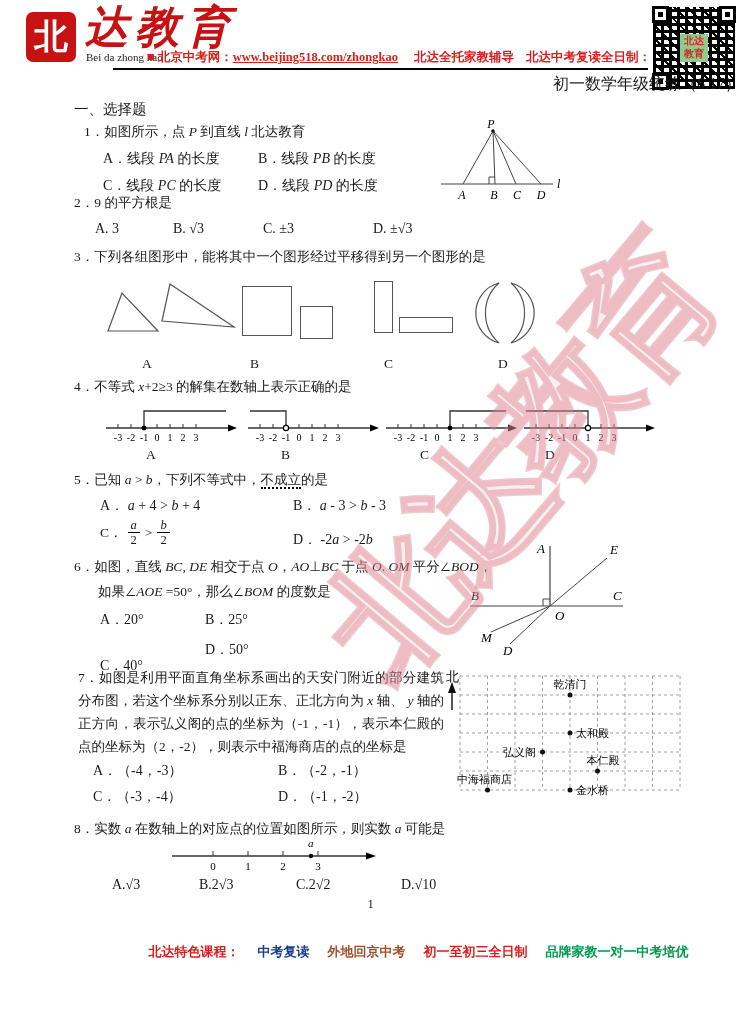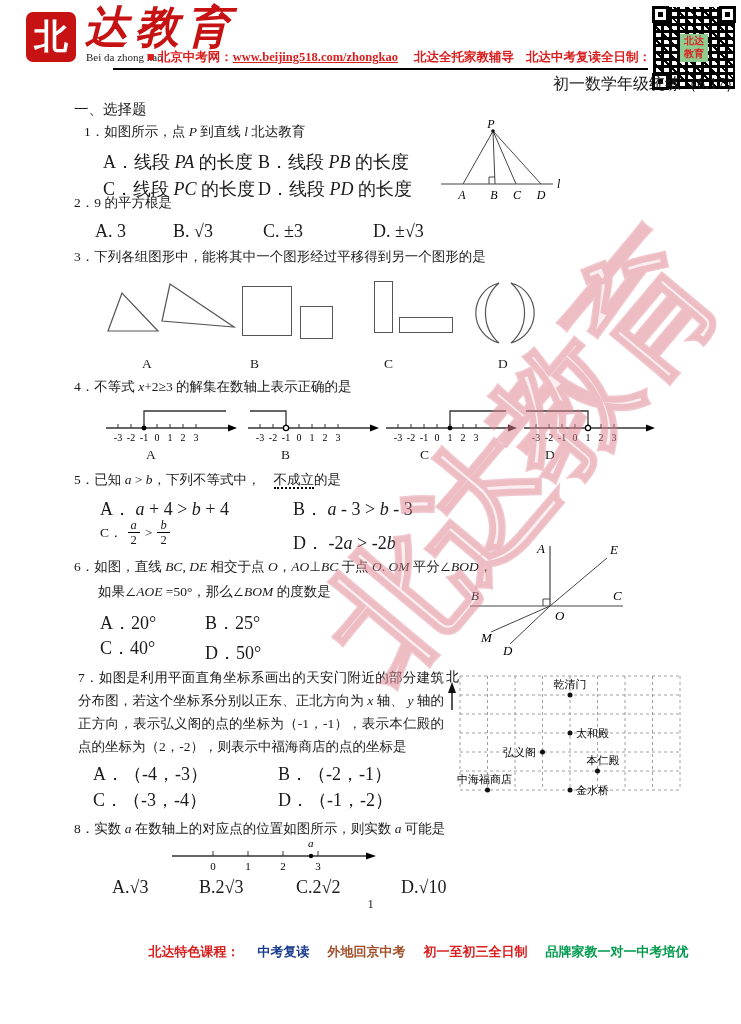--- a/index.html
+++ b/index.html
@@ -1,22 +1,22 @@
 <!DOCTYPE html>
 <html><head>
 <meta charset="utf-8">
 <style>
   html,body{margin:0;padding:0;background:#999;}
   .page{position:relative;width:741px;height:1024px;margin:0 auto;background:#fff;
         font-family:"Liberation Serif",serif;color:#1a1a1a;overflow:hidden;}
   .abs{position:absolute;}
   .it{font-style:italic;font-family:"Liberation Serif",serif;}
-  .emdots{border-bottom:2.5px dotted #000;padding-bottom:0px;margin-left:13px;}
+  .emdots{border-bottom:2.5px dotted #000;padding-bottom:0px;}
   .stem{font-size:13.5px;white-space:nowrap;}
-  .opt{font-size:18px;white-space:nowrap;}
+  .opt{font-size:14px;white-space:nowrap;}
   .figletter{font-size:13.5px;}
   
   .seal{width:50px;height:50px;background:#c61212;border-radius:7px;display:flex;
         align-items:center;justify-content:center;color:#fff;font-size:34px;font-weight:bold;}
   .brand{font-size:44px;font-weight:bold;font-style:italic;color:#c61212;letter-spacing:7px;line-height:1;}
   .brandsub{font-size:11px;color:#222;}
   .infoline{font-size:12.5px;font-weight:bold;color:#d81e1e;white-space:nowrap;}
   .infoline .lnk{text-decoration:underline;color:#d81e1e;}
   .hr-rule{height:2px;background:#000;}
   
@@ -227,21 +227,21 @@
         <span class="num it">b</span>
         <span>2</span>
       </span>
   </div>
   <div class="abs opt" style="left:293px;top:531px;"><span>D． -2</span><span class="it">a</span><span> &gt; -2</span><span class="it">b</span></div>
 
   <div class="abs stem" style="left:74px;top:558px;"><span>6．如图，直线 </span><span class="it">BC</span><span>, </span><span class="it">DE</span><span> 相交于点 </span><span class="it">O</span><span>，</span><span class="it">AO</span><span>⊥</span><span class="it">BC</span><span> 于点 </span><span class="it">O</span><span>. </span><span class="it">OM</span><span> 平分∠</span><span class="it">BOD</span><span>，</span></div>
   <div class="abs stem" style="left:98px;top:583px;"><span>如果∠</span><span class="it">AOE</span><span> =50°，那么∠</span><span class="it">BOM</span><span> 的度数是</span></div>
   <div class="abs opt" style="left:100px;top:611px;">A．20°</div>
   <div class="abs opt" style="left:205px;top:611px;">B．25°</div>
-  <div class="abs opt" style="left:100px;top:636px;">C．40°</div>
+  <div class="abs opt" style="left:100px;top:657px;">C．40°</div>
   <div class="abs opt" style="left:205px;top:641px;">D．50°</div>
 
   <svg class="abs" style="left:455px;top:538px;" width="178" height="118">
     <line x1="95" y1="68" x2="95" y2="8" stroke="#444" stroke-width="1.2"></line>
     <line x1="15" y1="68" x2="168" y2="68" stroke="#444" stroke-width="1.2"></line>
     <line x1="95" y1="68" x2="152" y2="20" stroke="#444" stroke-width="1"></line>
     <line x1="95" y1="68" x2="55" y2="106" stroke="#444" stroke-width="1"></line>
     <line x1="95" y1="68" x2="36" y2="94" stroke="#444" stroke-width="1"></line>
     <polyline points="88,68 88,61 95,61" fill="none" stroke="#444" stroke-width="1"></polyline>
     <text x="90" y="15" font-size="13" font-style="italic" text-anchor="end">A</text>

